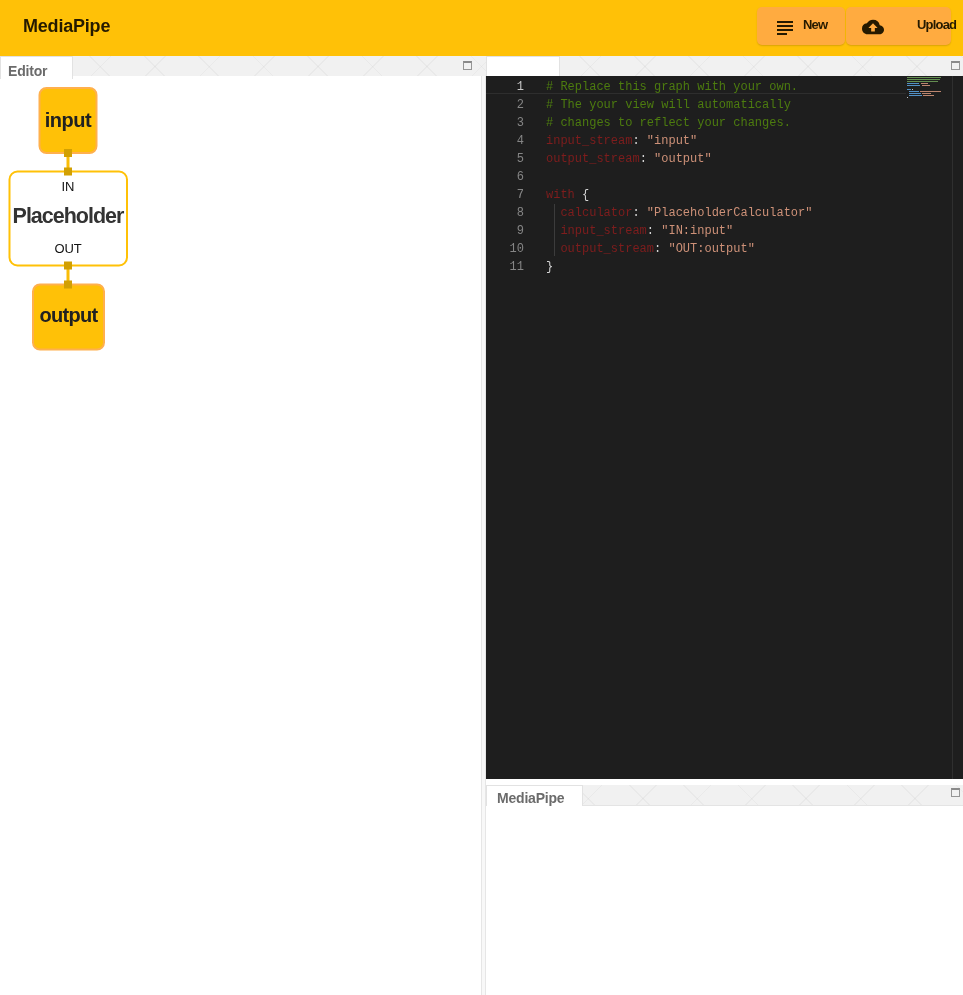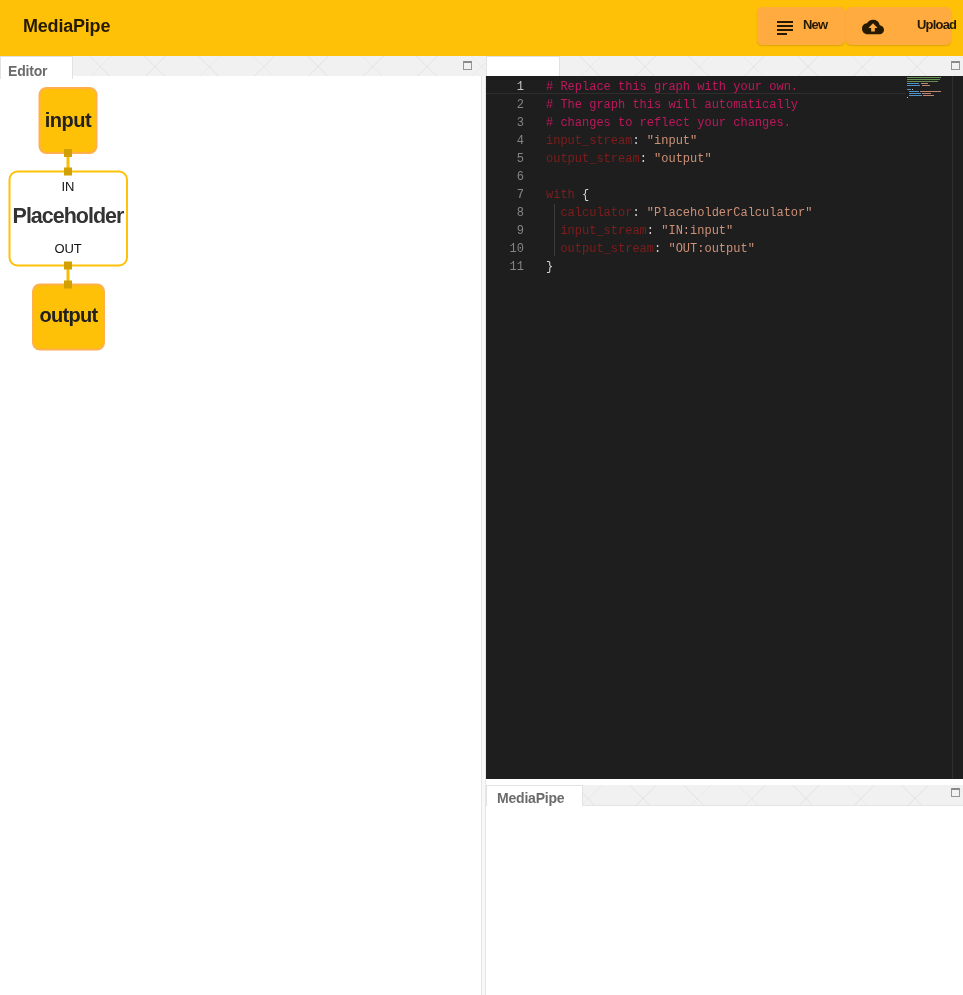--- a/index.html
+++ b/index.html
@@ -14,21 +14,21 @@
   
   .strip{background:#f1f1f1;
     background-image:repeating-linear-gradient(45deg, rgba(0,0,0,0.03) 0 1.2px, transparent 1.2px 38.5px),
                      repeating-linear-gradient(-45deg, rgba(0,0,0,0.03) 0 1.2px, transparent 1.2px 38.5px);}
   .tab{background:#fff;border:1px solid #e2e2e2;border-bottom:none;}
   .tablab{font-size:14px;font-weight:700;color:#6b6b6b;line-height:1;letter-spacing:-0.2px;opacity:.999;}
   .maxi{width:7px;height:6px;border:1px solid #959595;border-top:2px solid #8a8a8a;background:transparent;}
   
   #ed{left:486px;top:76px;width:477px;height:703px;background:#1e1e1e;}
   .mono{opacity:.999;font-family:"Liberation Mono",monospace;font-size:12px;line-height:18px;white-space:pre;}
-  .g{color:#be185d;} .b{color:#7f1d1d;} .s{color:#ce9178;} .f{color:#d4d4d4;}
+  .g{color:#4d7c0f;} .b{color:#7f1d1d;} .s{color:#ce9178;} .f{color:#d4d4d4;}
   .num{color:#858585;}
   .mm{position:absolute;height:1.2px;opacity:.9;}
 </style>
 </head>
 <body>
 
 <div class="abs" id="hdr"></div>
 <div class="abs" id="title">MediaPipe</div>
 <div class="abs btn" style="left:757px;width:88px;"></div>
 <div class="abs btn" style="left:846px;width:105px;"></div>
@@ -90,21 +90,21 @@
 3
 4
 5
 6
 7
 8
 9
 10
 11</div>
 <div class="abs mono f" style="left:546px;top:77.5px;"><span class="g"># Replace this graph with your own.</span>
-<span class="g"># The graph this will automatically</span>
+<span class="g"># The your view will automatically</span>
 <span class="g"># changes to reflect your changes.</span>
 <span class="b">input_stream</span>: <span class="s">"input"</span>
 <span class="b">output_stream</span>: <span class="s">"output"</span>
 
 <span class="b">with</span> {
   <span class="b">calculator</span>: <span class="s">"PlaceholderCalculator"</span>
   <span class="b">input_stream</span>: <span class="s">"IN:input"</span>
   <span class="b">output_stream</span>: <span class="s">"OUT:output"</span>
 }</div>
 

